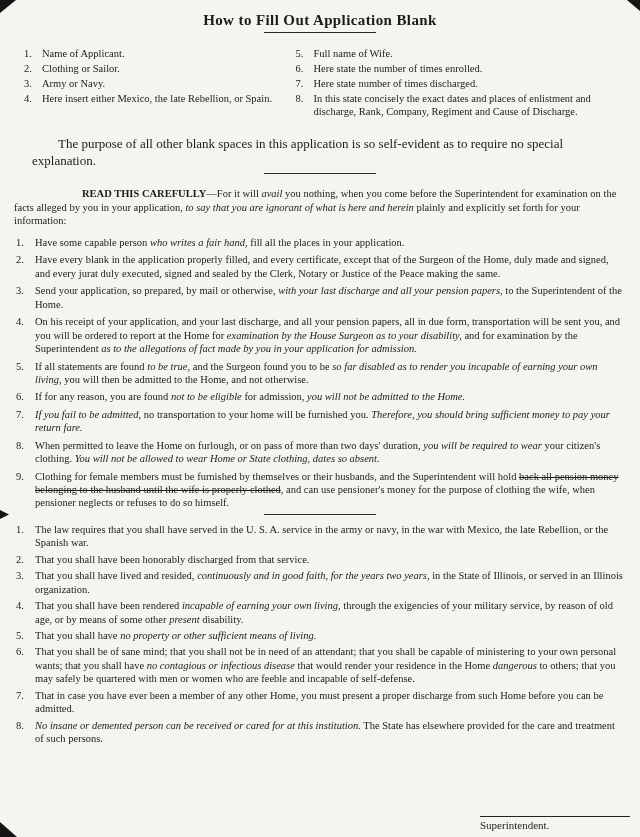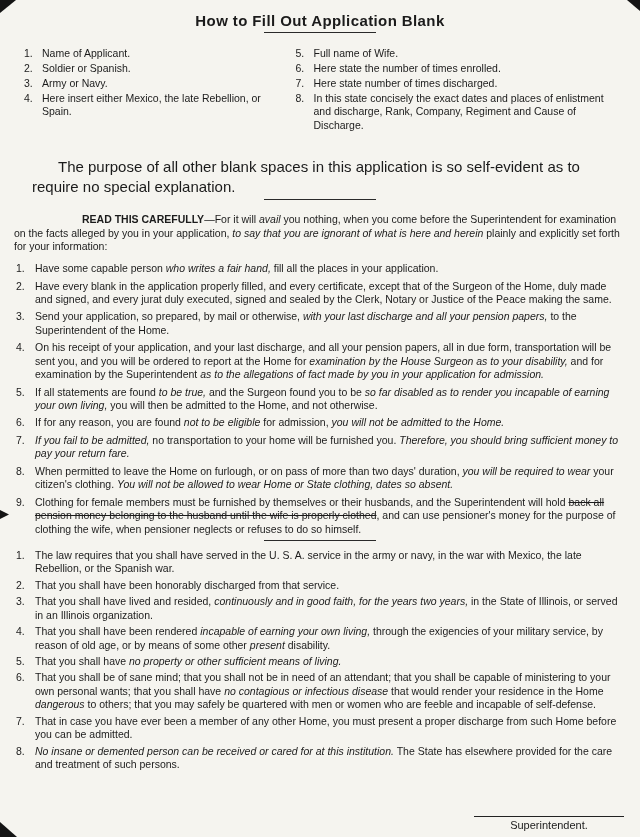--- a/index.html
+++ b/index.html
@@ -3,21 +3,21 @@
 <meta charset="utf-8">
 <style>
   :root { --paper:#f5f4ef; --ink:#1b1b1b; }
   * { margin:0; padding:0; box-sizing:border-box; }
   html,body { background:var(--paper); }
   .page {
     position:relative;
     width:640px; height:837px;
     background:var(--paper);
     color:var(--ink);
-    font-family:Liberation Sans, sans-serif;
+    font-family:Liberation Serif, serif;
     overflow:hidden;
     padding:12px 14px 0 14px;
   }
   .title {
     text-align:center;
     font-size:15px;
     font-weight:bold;
     letter-spacing:.4px;
   }
   .rule { width:112px; height:1px; background:#2a2a2a; margin:3px auto 0 auto; }
@@ -25,34 +25,34 @@
   .t3 { margin-top:20px; }
 
   .two-col { display:flex; margin-top:14px; font-size:10.5px; line-height:1.32; }
   .col-left  { width:46%; padding-left:10px; padding-right:8px; }
   .col-right { width:54%; padding-right:2px; }
 
   .li-row { display:flex; margin-bottom:1px; }
   .li-num { flex:0 0 18px; }
   .li-body { flex:1; }
 
-  .note { font-size:15px; line-height:1.3; margin-top:23px; padding:0 18px; text-indent:26px; }
+  .note { font-size:13px; line-height:1.3; margin-top:16px; padding:0 18px; text-indent:26px; }
 
   .intro { font-size:10.5px; line-height:1.3; margin-top:13px; text-indent:68px; }
 
   .num-list { margin-top:8px; font-size:10.5px; line-height:1.28; }
   .num-list .li-row { margin-bottom:4px; }
   .num-list .li-num { flex:0 0 21px; padding-left:2px; }
   .el-list .li-row { margin-bottom:3px; }
 
   .it { font-style:italic; }
   .bd { font-weight:bold;margin-top:40px; }
   .st { text-decoration:line-through; text-decoration-thickness:1px; }
 
-  .signature { position:absolute; right:16px; bottom:6px; width:150px; text-align:center; font-size:11px; }
+  .signature { position:absolute; right:10px; bottom:6px; width:150px; text-align:left; font-size:11px; }
   .sig-line { border-top:1px solid #222; margin-bottom:2px; }
 
   .corner { position:absolute; width:0; height:0; }
   .c-tl { top:0; left:0; border-top:13px solid #141414; border-right:16px solid transparent; }
   .c-tr { top:0; right:0; border-top:11px solid #141414; border-left:13px solid transparent; }
   .c-bl { bottom:0; left:0; border-bottom:15px solid #141414; border-right:17px solid transparent; }
   .edge-mark { position:absolute; left:0; top:510px; width:9px; height:9px; background:#141414;
                clip-path:polygon(0 0, 100% 50%, 0 100%); }
 </style>
 </head>
@@ -69,21 +69,21 @@
   <div class="rule"></div>
 
   <div class="two-col">
     <div class="col-left">
         <div class="li-row">
           <span class="li-num">1.</span>
           <span class="li-body">Name of Applicant.</span>
         </div>
         <div class="li-row">
           <span class="li-num">2.</span>
-          <span class="li-body">Soldier or Spanish.</span>
+          <span class="li-body">Clothing or Sailor.</span>
         </div>
         <div class="li-row">
           <span class="li-num">3.</span>
           <span class="li-body">Army or Navy.</span>
         </div>
         <div class="li-row">
           <span class="li-num">4.</span>
           <span class="li-body">Here insert either Mexico, the late Rebellion, or Spain.</span>
         </div>
       </div>

